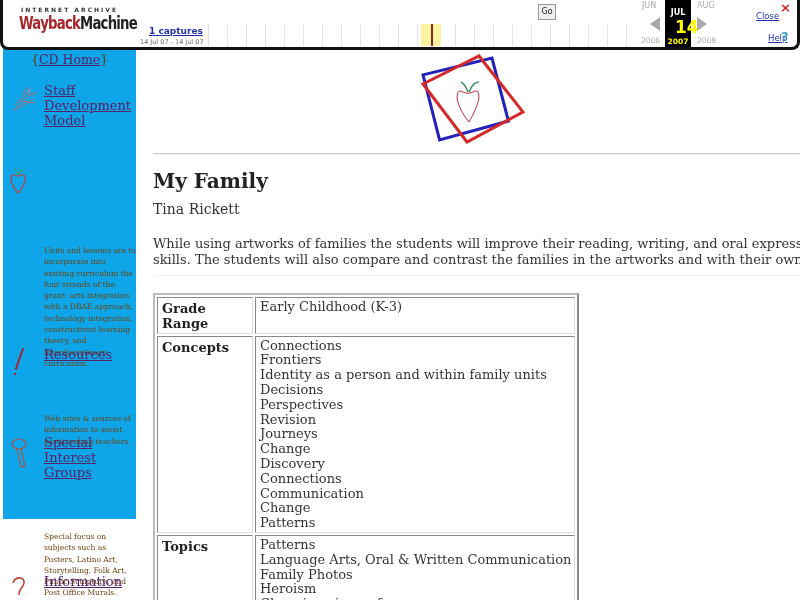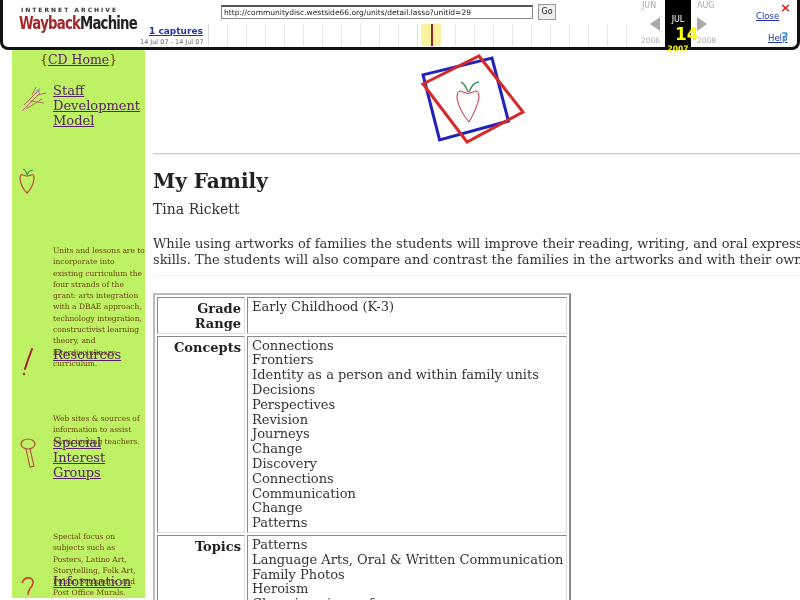--- a/index.html
+++ b/index.html
@@ -20,62 +20,61 @@
   #wb .daterange { position: absolute; left: 137px; top: 38px; font-family: "DejaVu Sans", sans-serif; font-size: 6.5px; color: #666; }
   #wb .url { position: absolute; left: 218px; top: 5px; width: 312px; height: 14px; border: 1px solid #888; border-top: 2px solid #555; font-family: "DejaVu Sans", sans-serif; font-size: 7.5px; padding: 1px 2px; color: #222; background: #fff; white-space: nowrap; overflow: hidden; }
   #wb .go { position: absolute; left: 535px; top: 4px; width: 18px; height: 16px; border: 1px solid #999; background: #eee; font-family: "DejaVu Sans", sans-serif; font-size: 8px; text-align: center; line-height: 14px; color: #222; }
   #wb .timeline { position: absolute; left: 205px; top: 24px; width: 430px; height: 22px; border-left: 1px solid #ddd;
     background-image: repeating-linear-gradient(to right, transparent 0 18px, #e4e4e4 18px 19px); }
   #wb .tl-hl { position: absolute; left: 418px; top: 24px; width: 20px; height: 22px; background: #fbf3a0; }
   #wb .tl-mark { position: absolute; left: 428px; top: 24px; width: 2px; height: 22px; background: #8a2a20; }
   #wb .month { position: absolute; top: 1px; font-family: "DejaVu Sans", sans-serif; font-size: 8px; color: #aaa; }
   #wb .year { position: absolute; top: 36px; font-family: "DejaVu Sans", sans-serif; font-size: 7.5px; color: #aaa; }
   #wb .cur { position: absolute; left: 662px; top: 0; width: 26px; height: 47px; background: #000; text-align: center; font-family: "DejaVu Sans", sans-serif; }
-  #wb .cur .cm { font-size: 8px; color: #fff; font-weight: normal; margin-top: 15px; }
+  #wb .cur .cm { font-size: 8px; color: #fff; font-weight: bold; margin-top: 8px; }
   #wb .cur .cd { font-size: 17px; color: #ff0; font-weight: bold; line-height: 20px; margin-left: 10px; }
   #wb .cur .cy { font-size: 7.5px; color: #ff0; font-weight: bold; }
   #wb .arrow-l { position: absolute; left: 647px; top: 17px; width: 0; height: 0; border-top: 7px solid transparent; border-bottom: 7px solid transparent; border-right: 10px solid #aaa; }
   #wb .arrow-r { position: absolute; left: 694px; top: 17px; width: 0; height: 0; border-top: 7px solid transparent; border-bottom: 7px solid transparent; border-left: 10px solid #aaa; }
   #wb .close { position: absolute; left: 753px; top: 3px; font-family: "DejaVu Sans", sans-serif; font-size: 8.5px; color: #2233aa; text-decoration: underline; margin-top: 8px; }
   #wb .close-x { position: absolute; left: 777px; top: 0px; font-family: "DejaVu Sans", sans-serif; font-size: 13px; color: #e01b1b; font-weight: bold; }
   #wb .help { position: absolute; left: 758px; top: 33px; font-family: "DejaVu Sans", sans-serif; font-size: 8.5px; color: #2233aa; text-decoration: underline; padding-left: 7px; }
   #wb .help-q { position: absolute; left: 778px; top: 29px; font-family: "DejaVu Sans", sans-serif; font-size: 13px; color: #3aa0d0; font-weight: bold; }
 
   
-  #side { position: absolute; left: 12px; top: 47px; width: 133px; height: 551px; background: #bef264; }
+  #side { position: absolute; left: 3px; top: 47px; width: 133px; height: 472px; background: #0ea5e9; }
   #side .home { position: absolute; left: 28px; top: 5px; font-size: 12.5px; color: #663300; }
   #side .home a { color: #552266; text-decoration: underline; }
   #side .nav { position: absolute; left: 41px; font-size: 13px; color: #552266; text-decoration: underline; line-height: 15px; }
   #side .desc { position: absolute; left: 41px; width: 92px; font-size: 7.5px; line-height: 11.3px; color: #6b4410; margin-top: 39px; }
   #side .ic { position: absolute; }
 
   
   #main { position: absolute; left: 133px; top: 47px; width: 667px; height: 553px; }
   #main .logo-art { position: absolute; left: 282px; top: 5px; width: 120px; height: 100px; }
   #main .hr { position: absolute; left: 20px; top: 106px; width: 650px; height: 2px; background: #ccc; border-bottom: 1px solid #eee; }
   #main h1 { position: absolute; left: 20px; top: 122px; font-size: 20px; font-weight: bold; color: #222; }
   #main .author { position: absolute; left: 20px; top: 154px; font-size: 14px; color: #333; }
   #main .summary { position: absolute; left: 20px; top: 189px; width: 650px; font-size: 13px; line-height: 16px; color: #333; white-space: nowrap; }
   #main .hr2 { position: absolute; left: 20px; top: 228px; width: 650px; height: 1px; background: #f2f2f2; }
 
   #info { position: absolute; left: 20px; top: 246px; border: 2px solid #bbb; border-right-color: #888; border-bottom-color: #888; border-collapse: separate; border-spacing: 2px; background: #fff; }
   #info td { border: 1px solid #999; border-left-color: #888; border-top-color: #888; border-right-color: #ddd; border-bottom-color: #ddd; padding: 2px 3px 1px 4px; vertical-align: top; font-size: 13px; line-height: 14.8px; }
-  #info td.k { text-align: right; font-weight: bold; color: #222; width: 88px; padding-top: 4px; }
+  #info td.k { text-align: left; font-weight: bold; color: #222; width: 96px; padding-top: 4px; }
   #info td.v { color: #333; width: 307px; }
   #info td.v div { white-space: nowrap; }
 </style>
 </head>
 <body>
 
 <div id="wb">
   <div class="logo-top">INTERNET ARCHIVE</div>
   <div class="logo"><span class="w">Wayback</span><span class="m">Machine</span></div>
   <a class="captures">1 captures</a>
   <div class="daterange">14 Jul 07 - 14 Jul 07</div>
-  <div class="url">http://communitydisc.westside66.org/units/detail.lasso?unitid=29</div>
   <div class="go">Go</div>
   <div class="timeline"></div>
   <div class="tl-hl"></div>
   <div class="tl-mark"></div>
   <div class="month" style="left:639px">JUN</div>
   <div class="month" style="left:694px">AUG</div>
   <div class="year" style="left:638px">2006</div>
   <div class="year" style="left:694px">2008</div>
   <div class="arrow-l"></div>
   <div class="cur">

